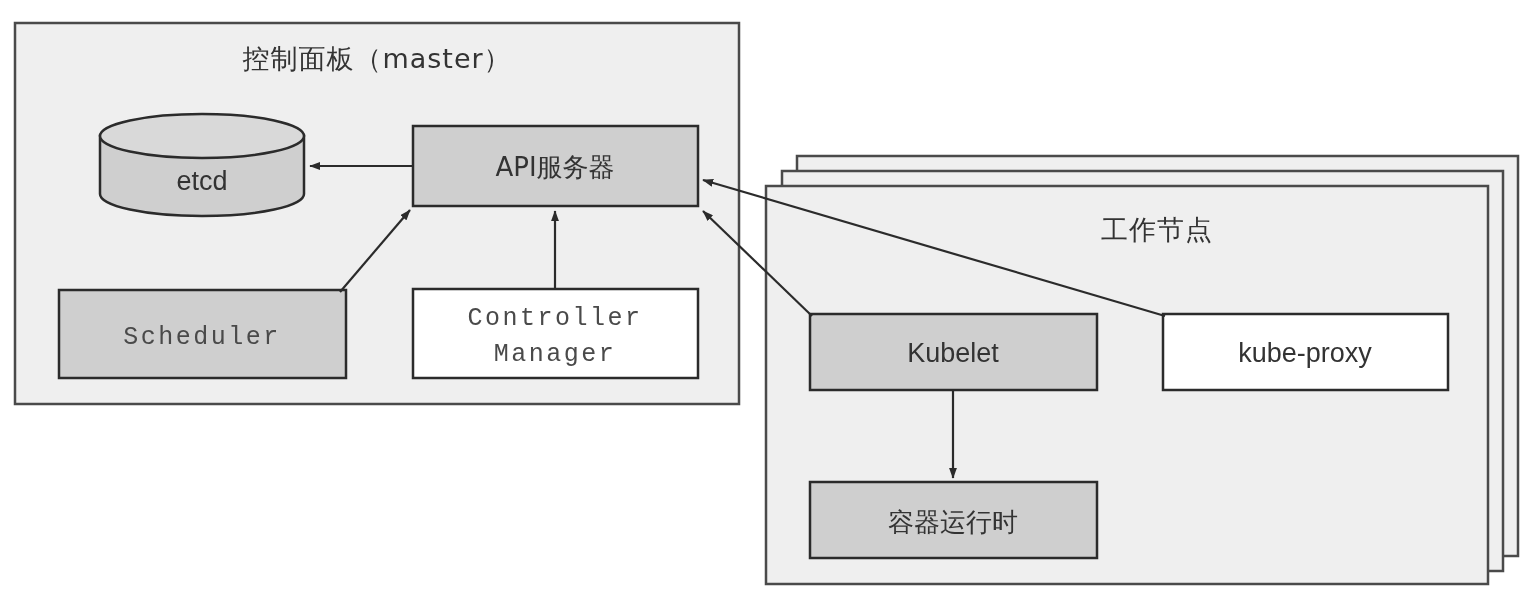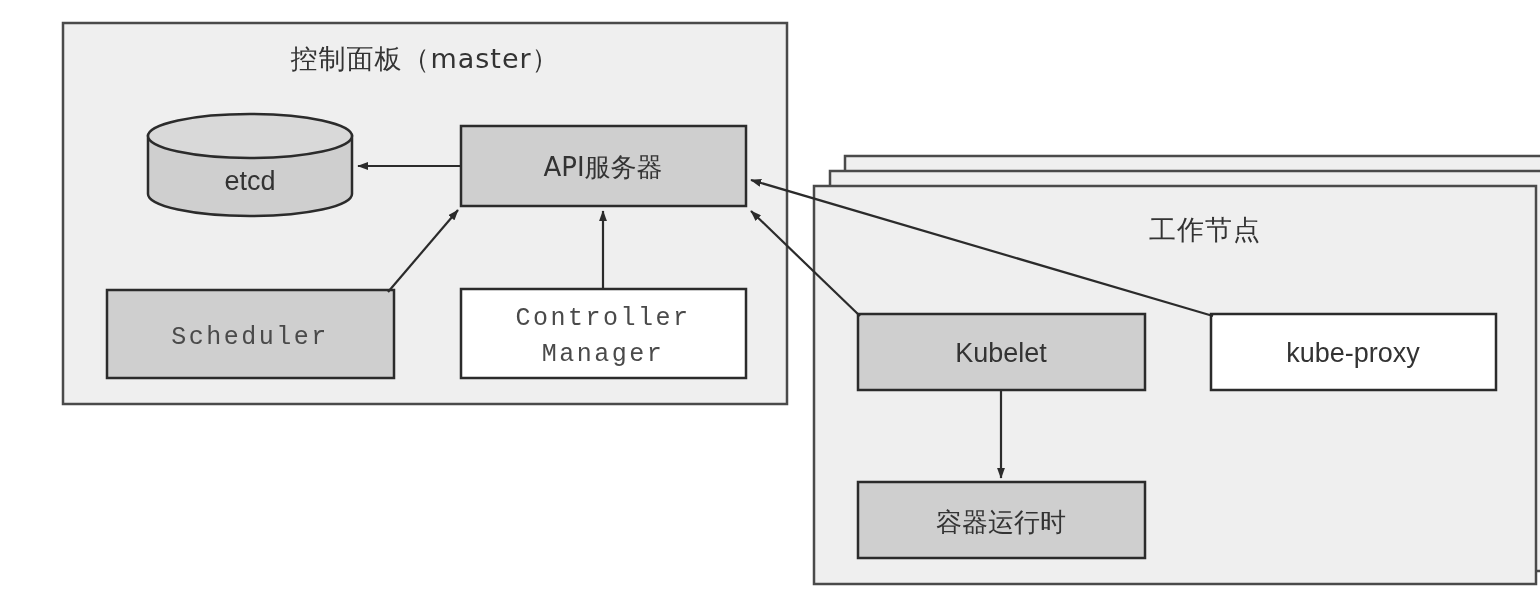--- a/index.html
+++ b/index.html
@@ -10,21 +10,20 @@
   body {
     width: 1540px;
     height: 606px;
     overflow: hidden;
     font-family: "Liberation Sans", sans-serif;
   }
   #diagram-root {
     position: relative;
     width: 1256px;
     height: 606px;
-    padding-left: 48px;
   }
   svg.diagram {
     display: block;
     width: 1540px;
     height: 606px;
   }
   .panel-fill      { fill: #efefef; stroke: #4a4a4a; stroke-width: 2.5; }
   .box-gray        { fill: #cfcfcf; stroke: #2b2b2b; stroke-width: 2.5; }
   .box-white       { fill: #ffffff; stroke: #2b2b2b; stroke-width: 2.5; }
   .cyl-body        { fill: #cfcfcf; stroke: #2b2b2b; stroke-width: 2.5; }

